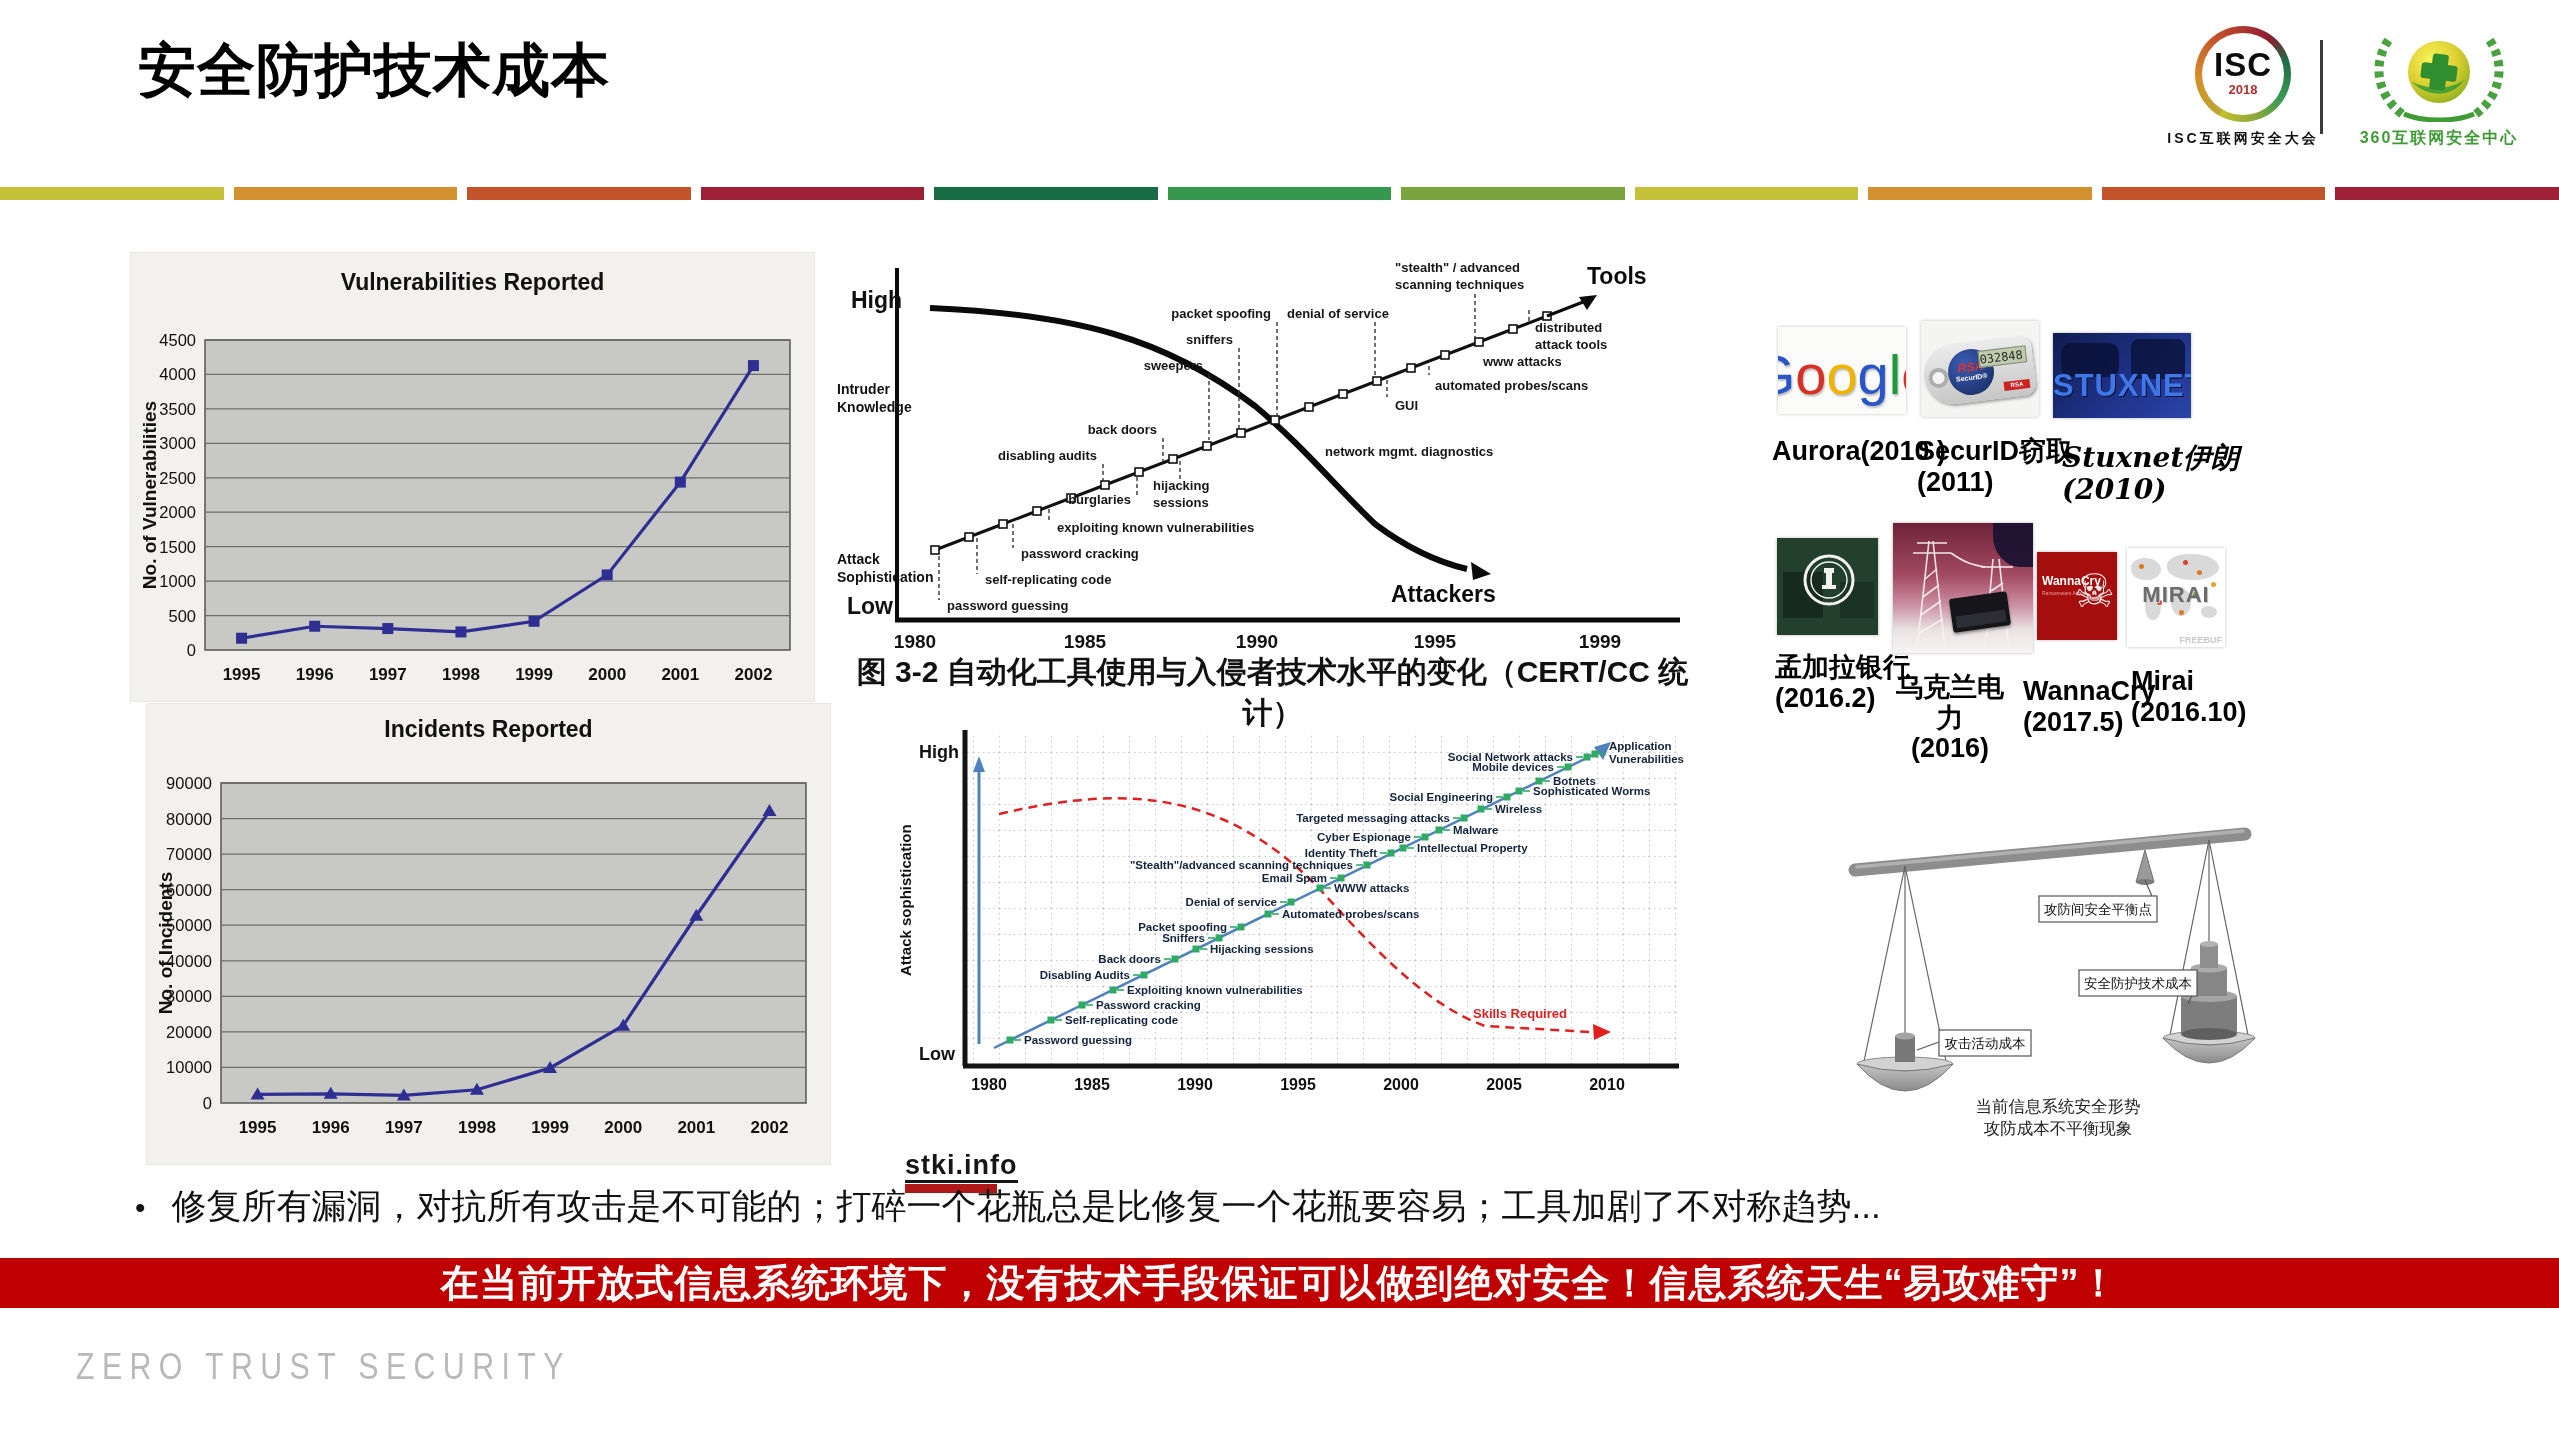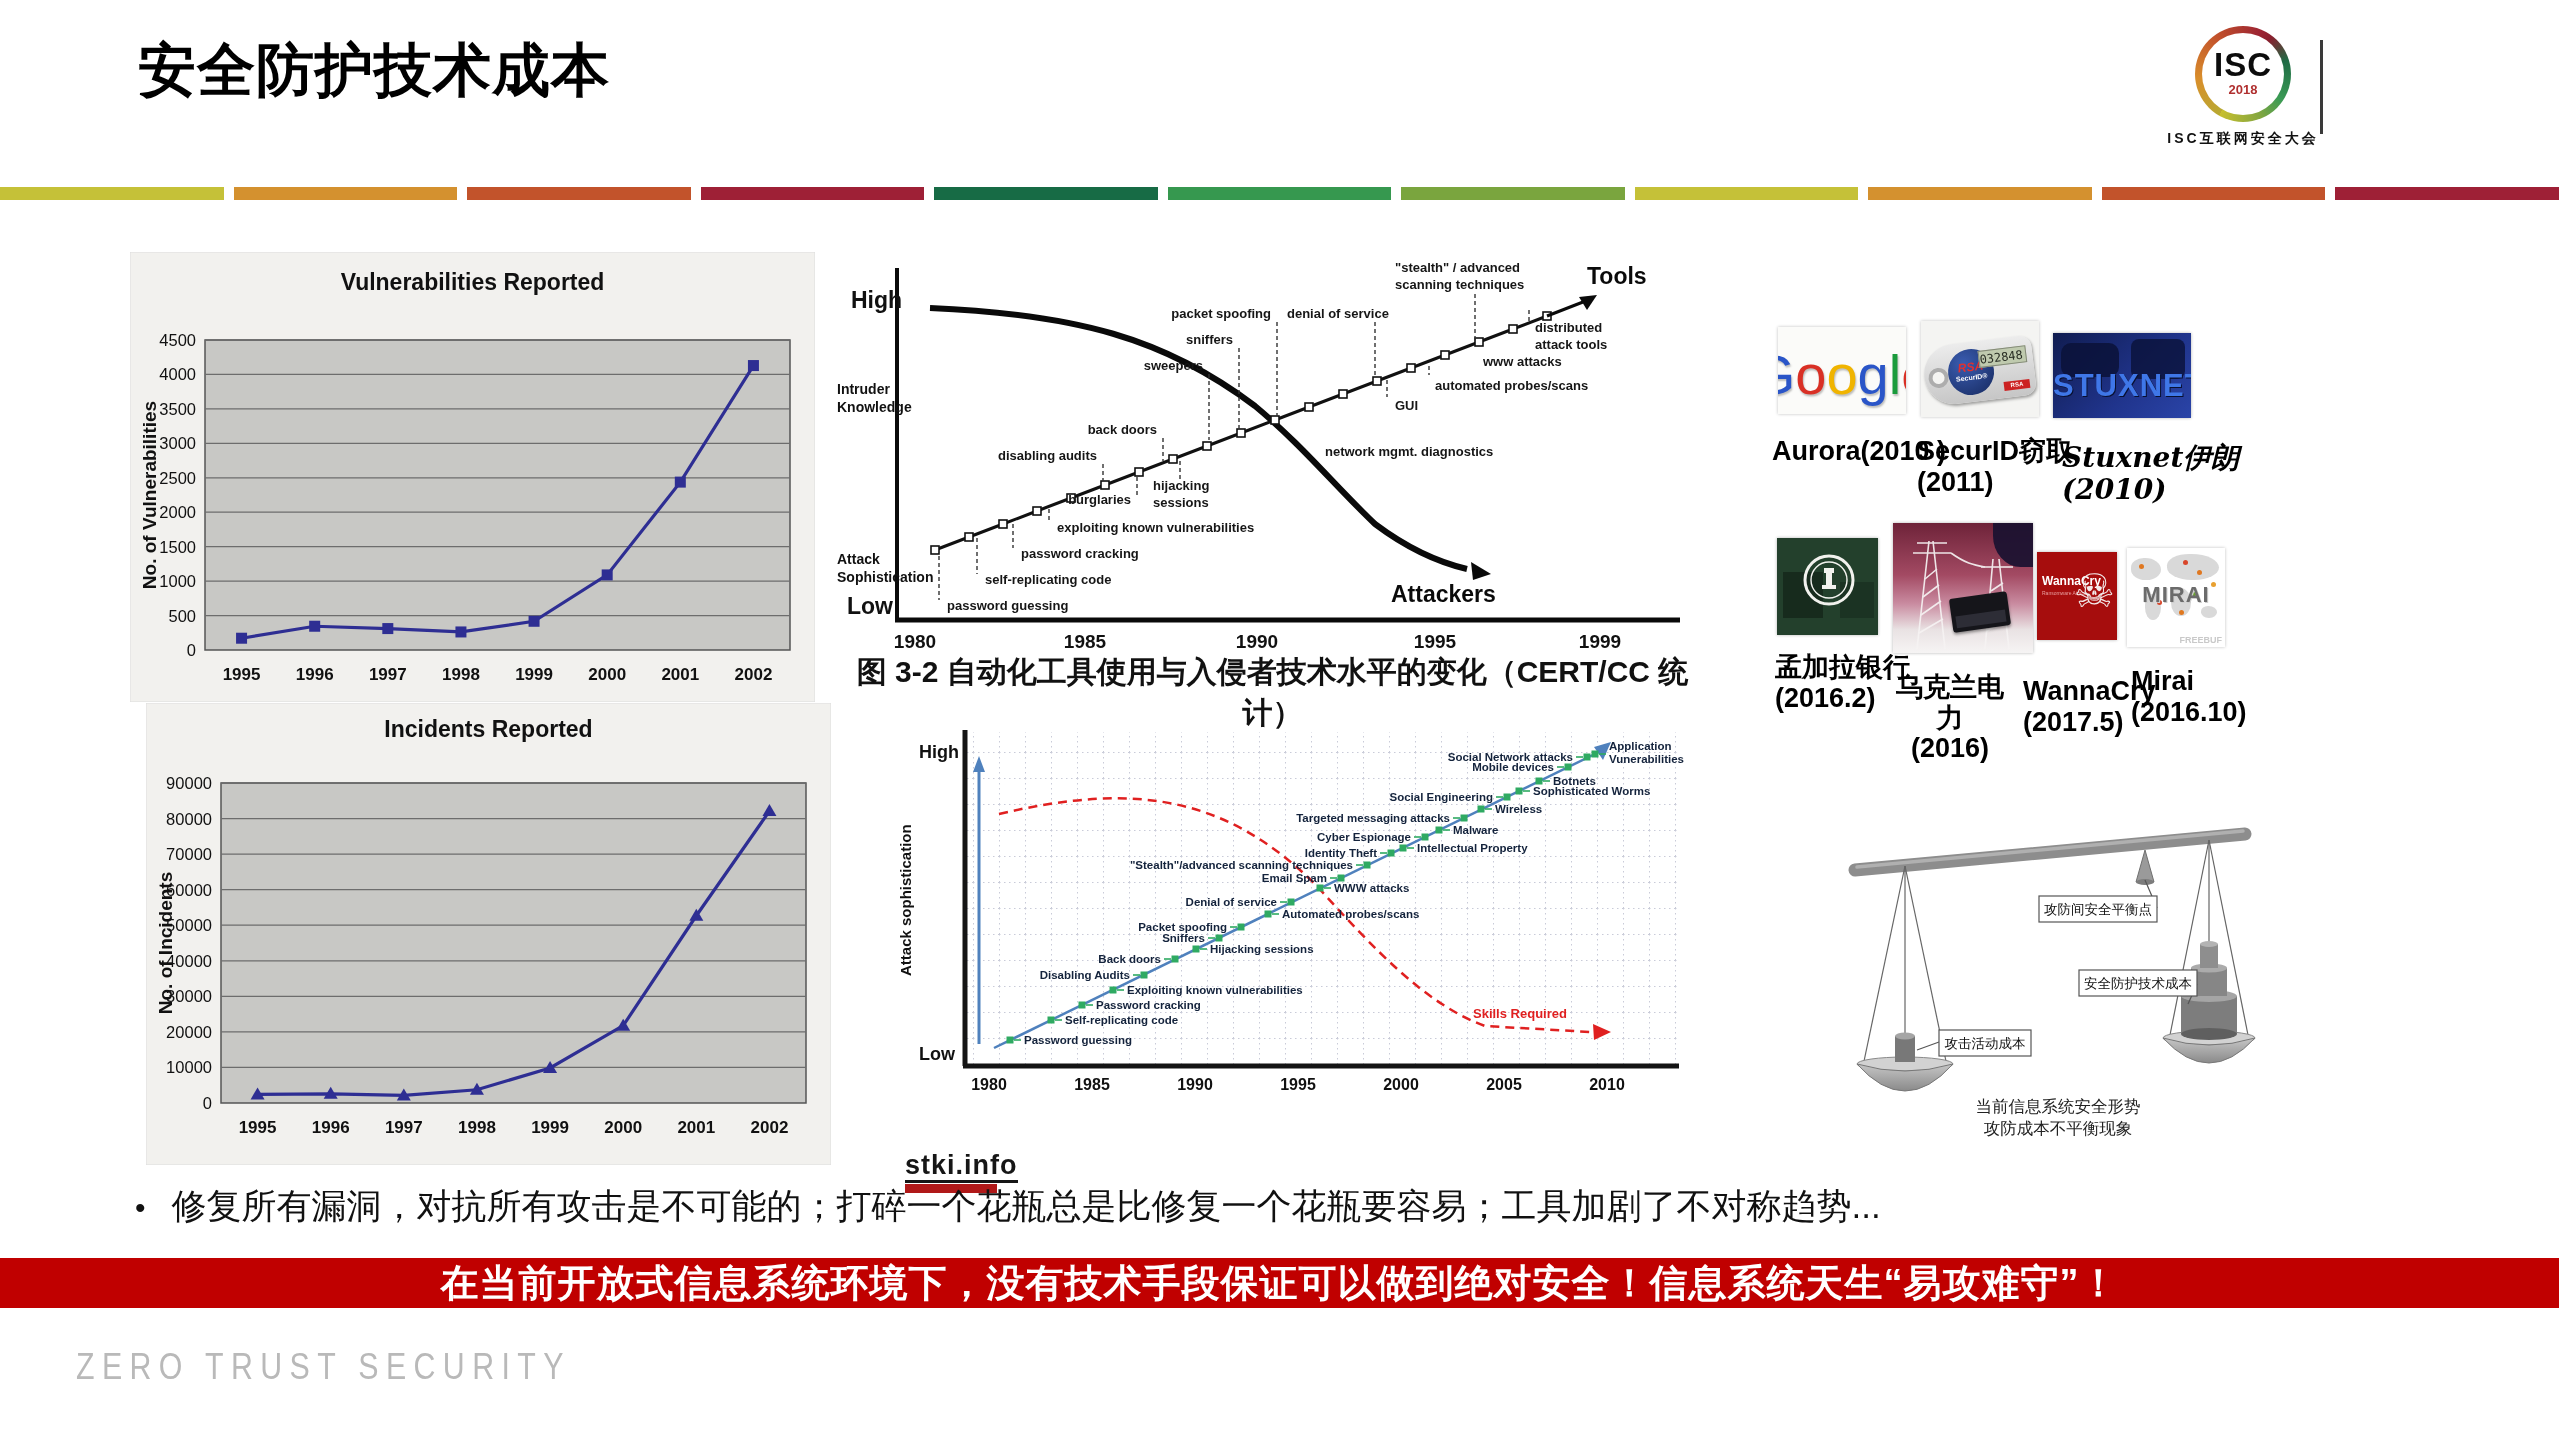--- a/index.html
+++ b/index.html
@@ -86,20 +86,41 @@
   <div class="abs" id="isc-logo">
     <div class="isc-ring">
       <div class="isc-inner">
         <div class="isc-abbr">ISC</div>
         <div class="isc-year">2018</div>
       </div>
     </div>
     <div class="isc-caption">ISC互联网安全大会</div>
   </div>
   <div class="abs" id="logo-divider"></div>
+  <div class="abs" id="qihoo-logo">
+    <svg width="190" height="100" viewBox="0 0 190 100">
+      <defs>
+        <radialGradient id="sphereG" cx="38%" cy="30%" r="75%">
+          <stop offset="0%" stop-color="#fbf35a"></stop>
+            <stop offset="55%" stop-color="#ddd032"></stop>
+            <stop offset="100%" stop-color="#93b020"></stop>
+        </radialGradient>
+      </defs>
+      <path d="M58,92 C32,72 28,40 46,16" fill="none" stroke="#3f9c35" stroke-width="9" stroke-dasharray="6 5" opacity="0.95"></path>
+      <path d="M132,92 C158,72 162,40 144,16" fill="none" stroke="#3f9c35" stroke-width="9" stroke-dasharray="6 5" opacity="0.95"></path>
+      <path d="M60,92 C78,100 112,100 130,92" fill="none" stroke="#3f9c35" stroke-width="5"></path>
+      <circle cx="95" cy="50" r="31" fill="url(#sphereG)"></circle>
+      <path d="M68,60 C84,76 108,76 120,58 C106,68 84,68 68,60 Z" fill="#3f9c35" opacity="0.9"></path>
+      <g transform="rotate(7 95 50)">
+        <rect x="87" y="32" width="16" height="36" rx="3" fill="#2f8f2f"></rect>
+        <rect x="77" y="42" width="36" height="16" rx="3" fill="#2f8f2f"></rect>
+      </g>
+    </svg>
+    <div class="qihoo-caption">360互联网安全中心</div>
+  </div>
 
   <div class="abs" id="stripe">
       <div style="background: rgb(197, 193, 56);"></div>
       <div style="background: rgb(212, 145, 47);"></div>
       <div style="background: rgb(194, 83, 43);"></div>
       <div style="background: rgb(158, 32, 54);"></div>
       <div style="background: rgb(23, 107, 69);"></div>
       <div style="background: rgb(54, 152, 79);"></div>
       <div style="background: rgb(122, 165, 62);"></div>
       <div style="background: rgb(197, 193, 56);"></div>

